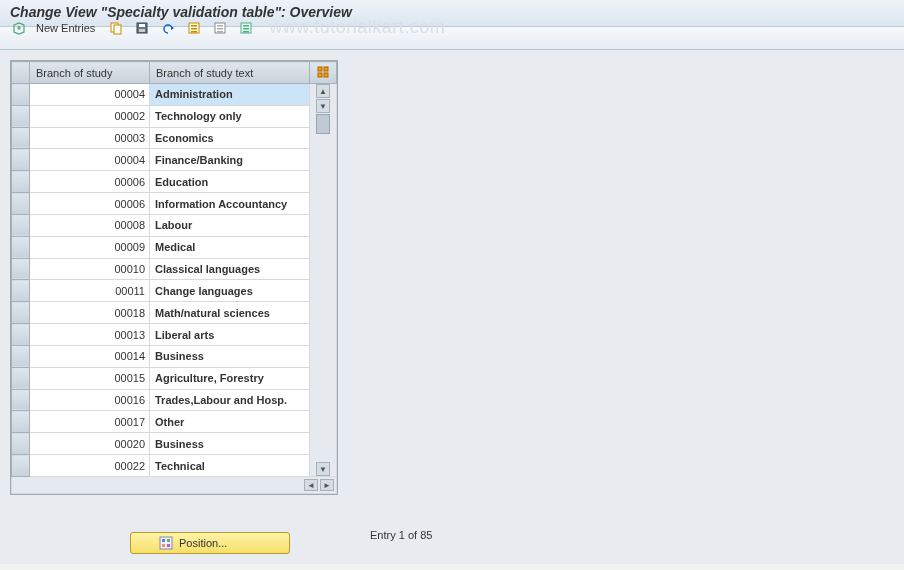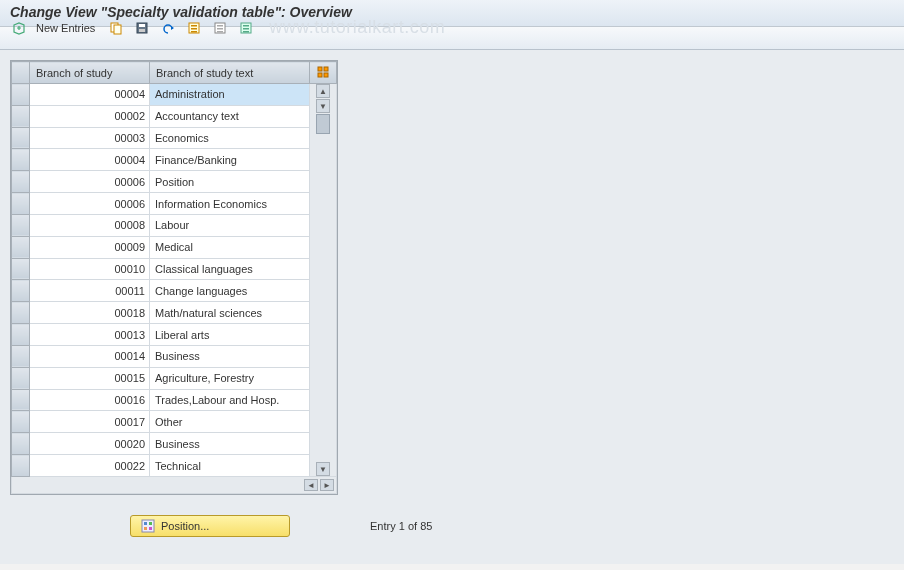--- a/index.html
+++ b/index.html
@@ -87,21 +87,21 @@
     .tbl td {
       border: 1px solid #d4dae0;
       font-size: 11px;
       color: #333;
       padding: 2px 5px;
       height: 21px;
       background: #fff;
     }
     .col-sel { width: 18px; background: linear-gradient(#e0e6ec, #c8d2dc) !important; border-color: #a8b0b8 !important; }
     .col-code { width: 120px; text-align: right; padding-right: 4px !important; }
-    .col-text { width: 160px; }
+    .col-text { width: 160px; font-weight: bold; }
     .col-cfg { width: 18px; text-align: center; }
     .col-scroll { width: 18px; background: #e6eaee !important; padding: 0 !important; text-align: center; vertical-align: top; }
     .row-selected td.col-text { background: #cce4f7; }
     .cfg-btn {
       display: inline-flex; width: 14px; height: 14px;
       align-items: center; justify-content: center;
     }
     .scroll-cell {
       position: relative;
       height: 100%;
@@ -139,25 +139,26 @@
       margin-left: 120px;
       gap: 80px;
     }
     .position-btn {
       display: inline-flex;
       align-items: center;
       gap: 6px;
       background: linear-gradient(#fff4a8, #f7df6a);
       border: 1px solid #b89a2a;
       border-radius: 3px;
-      padding: 3px 40px 3px 10px;
+      padding: 3px 40px 3px 28px;
       font-size: 11px;
       color: #333;
       cursor: pointer;
       min-width: 160px;
+      margin-top: 17px;
     }
     .entry-text { font-size: 11px; color: #333; }
     svg { display: block; }
   </style>
 </head>
 <body>
 
 <div class="title-bar">
   <h1>Change View "Specialty validation table": Overview</h1>
 </div>
@@ -247,41 +248,41 @@
                 <div class="scroll-arrow-down" style="margin-top:1px">▼</div>
                 <div class="scroll-thumb"></div>
                 <div style="flex: 1 1 0%;"></div>
                 <div class="scroll-arrow-down">▼</div>
               </div>
             </td>
           </tr>
           <tr>
             <td class="col-sel"></td>
             <td class="col-code">00002</td>
-            <td class="col-text">Accountancy text</td>
+            <td class="col-text">Technology only</td>
           </tr>
           <tr>
             <td class="col-sel"></td>
             <td class="col-code">00003</td>
             <td class="col-text">Economics</td>
           </tr>
           <tr>
             <td class="col-sel"></td>
             <td class="col-code">00004</td>
             <td class="col-text">Finance/Banking</td>
           </tr>
           <tr>
             <td class="col-sel"></td>
             <td class="col-code">00006</td>
-            <td class="col-text">Position</td>
+            <td class="col-text">Education</td>
           </tr>
           <tr>
             <td class="col-sel"></td>
             <td class="col-code">00006</td>
-            <td class="col-text">Information Economics</td>
+            <td class="col-text">Information Accountancy</td>
           </tr>
           <tr>
             <td class="col-sel"></td>
             <td class="col-code">00008</td>
             <td class="col-text">Labour</td>
           </tr>
           <tr>
             <td class="col-sel"></td>
             <td class="col-code">00009</td>
             <td class="col-text">Medical</td>

